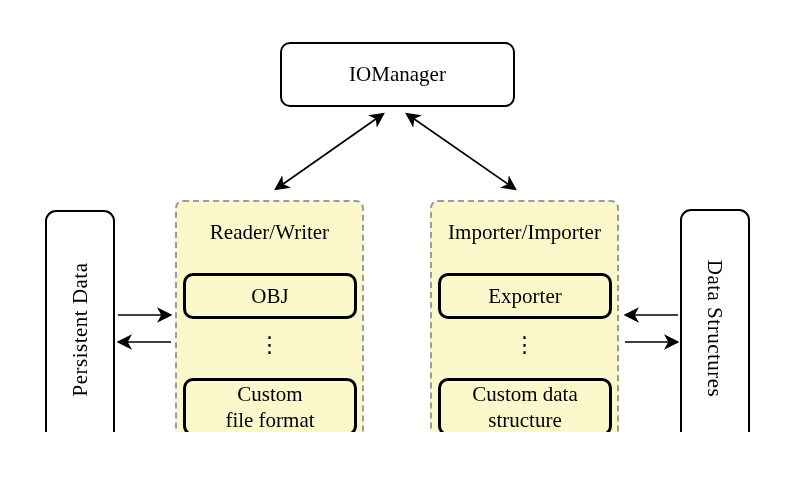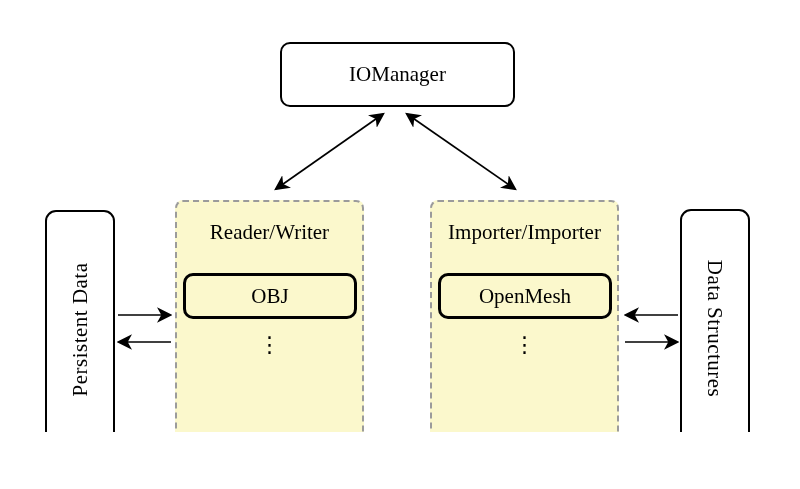--- a/index.html
+++ b/index.html
@@ -96,21 +96,25 @@
   </div>
 
   <div class="side-box side-right">
     <span class="rot-cw">Data Structures</span>
   </div>
 
   <div class="group group-left">
     <div class="group-title">Reader/Writer</div>
     <div class="item-box item-top">OBJ</div>
     <div class="dots">⋮</div>
+    <div class="item-box item-bottom">Custom
+file format</div>
   </div>
 
   <div class="group group-right">
     <div class="group-title">Importer/Importer</div>
-    <div class="item-box item-top">OpenMesh</div>
+    <div class="item-box item-top">Exporter</div>
     <div class="dots">⋮</div>
+    <div class="item-box item-bottom">Custom data
+structure</div>
   </div>
 
 </div>
 
 </body></html>

